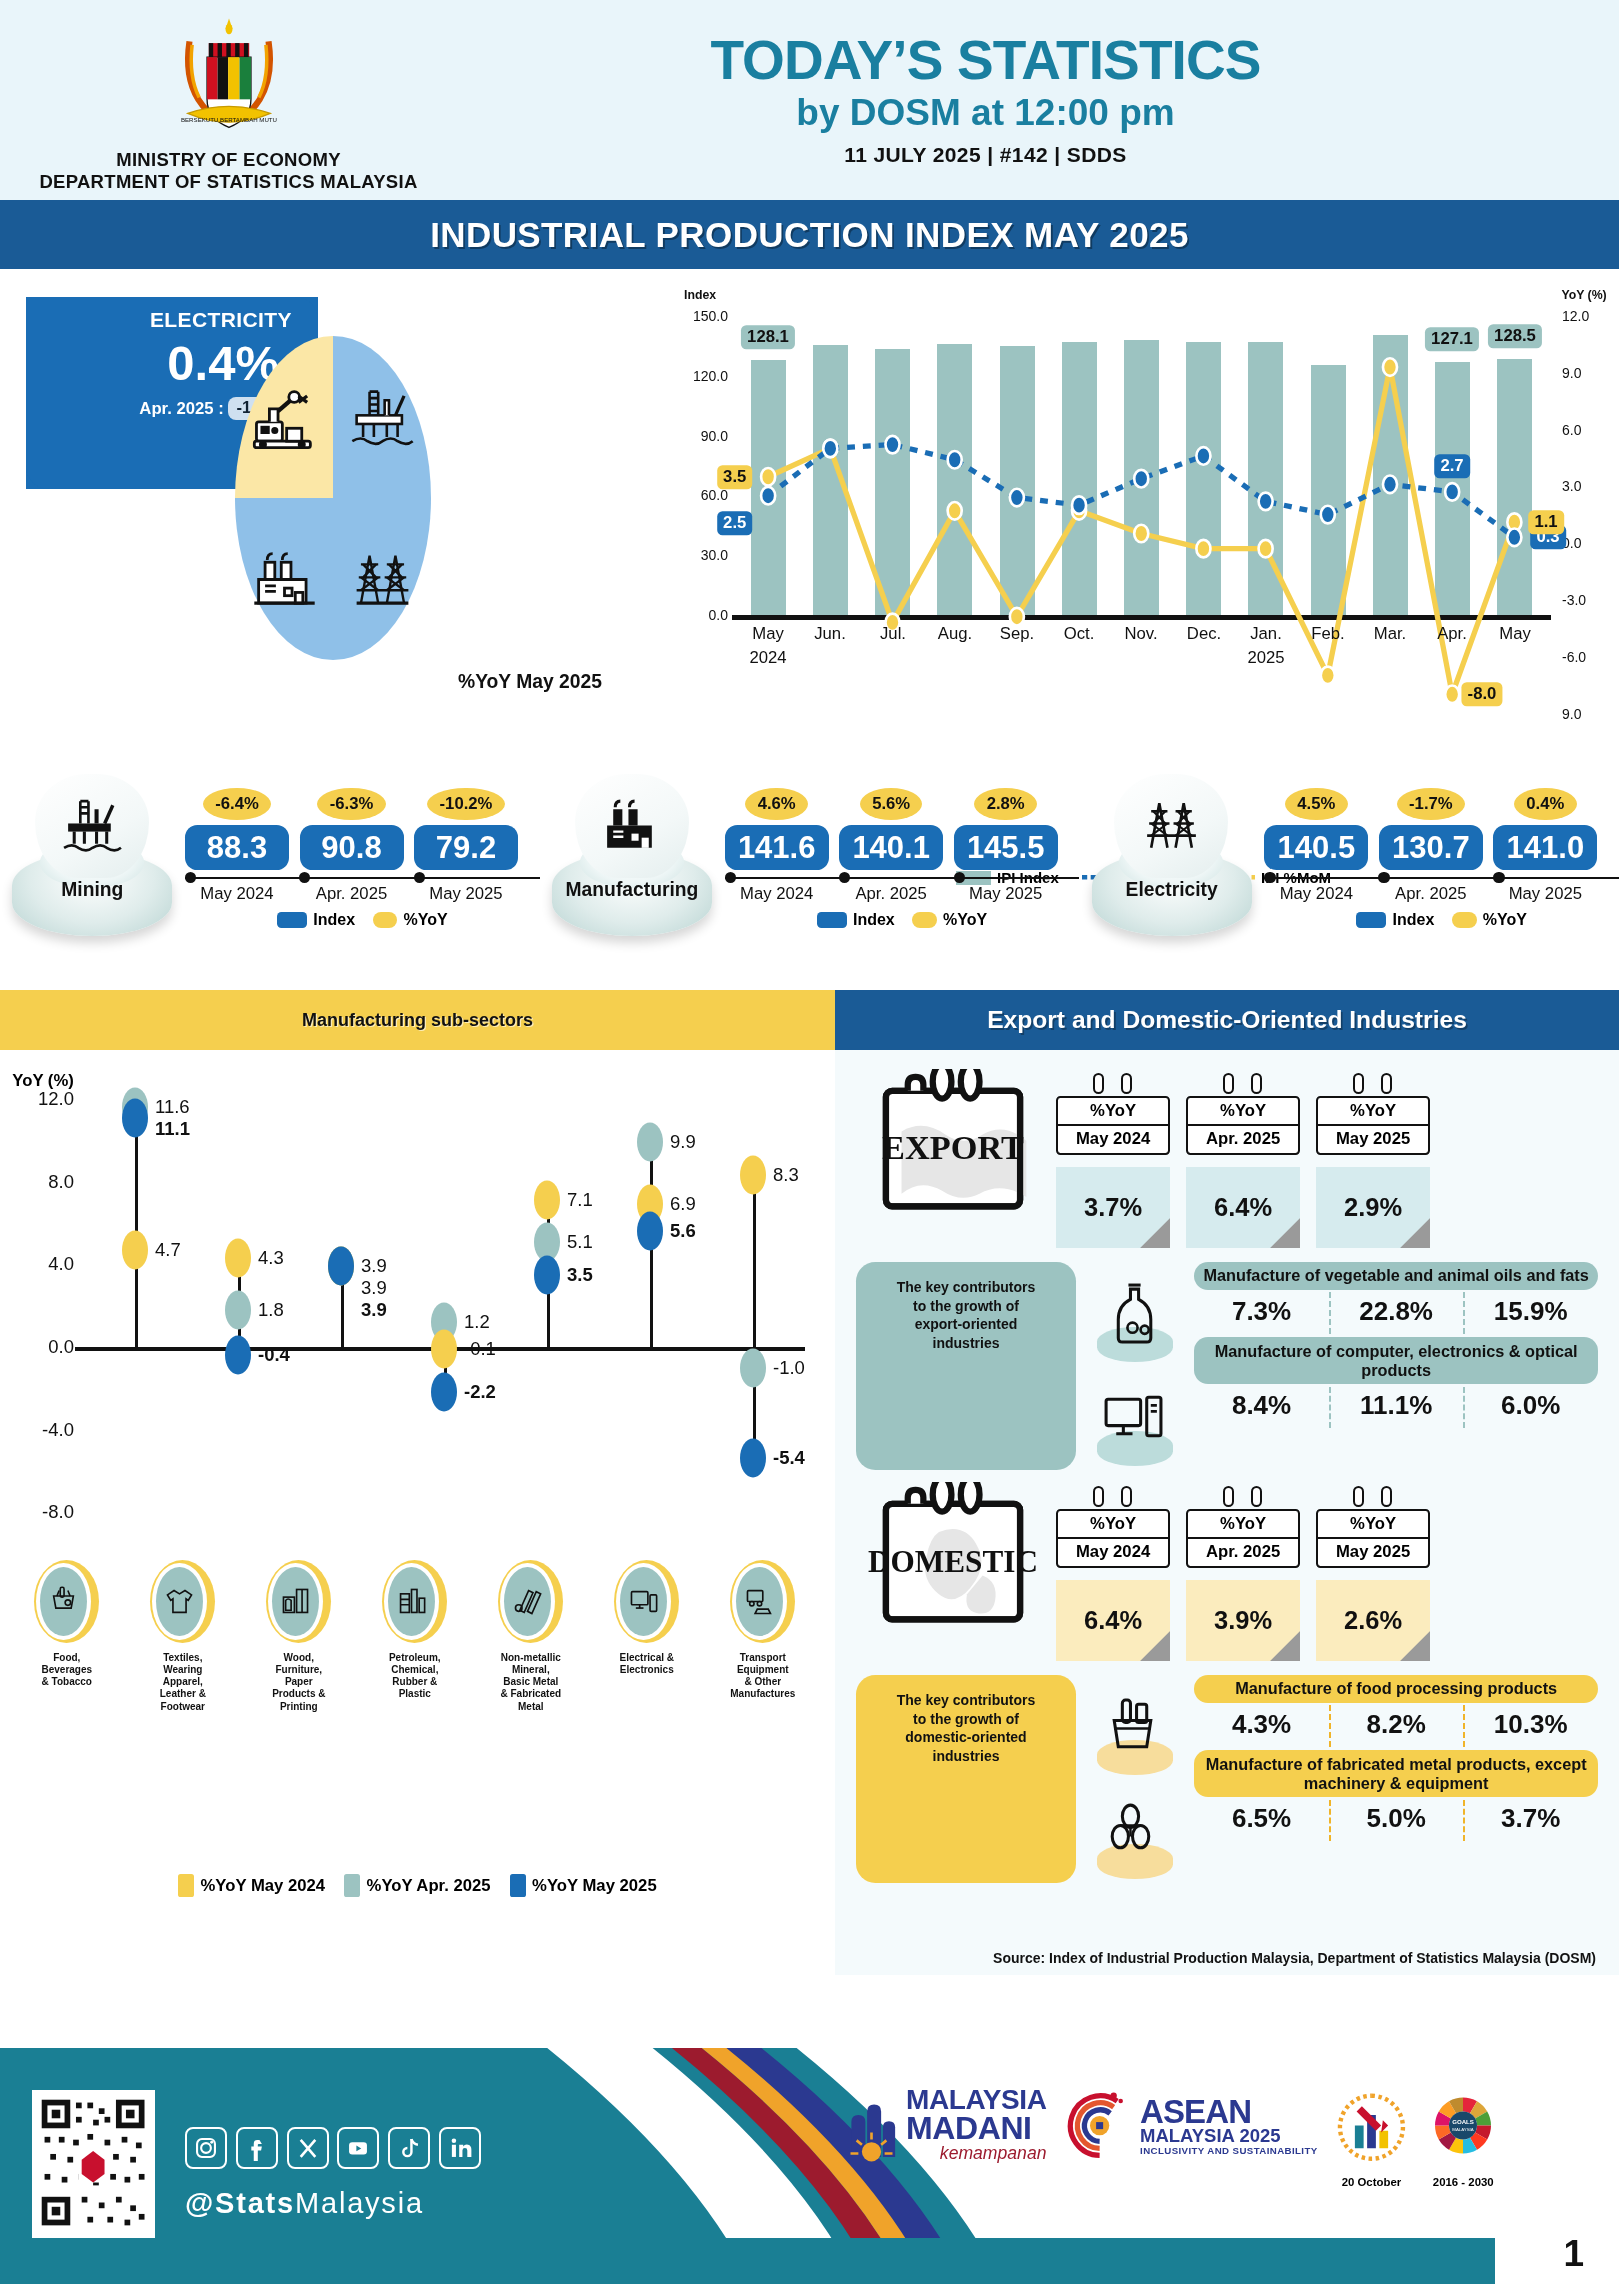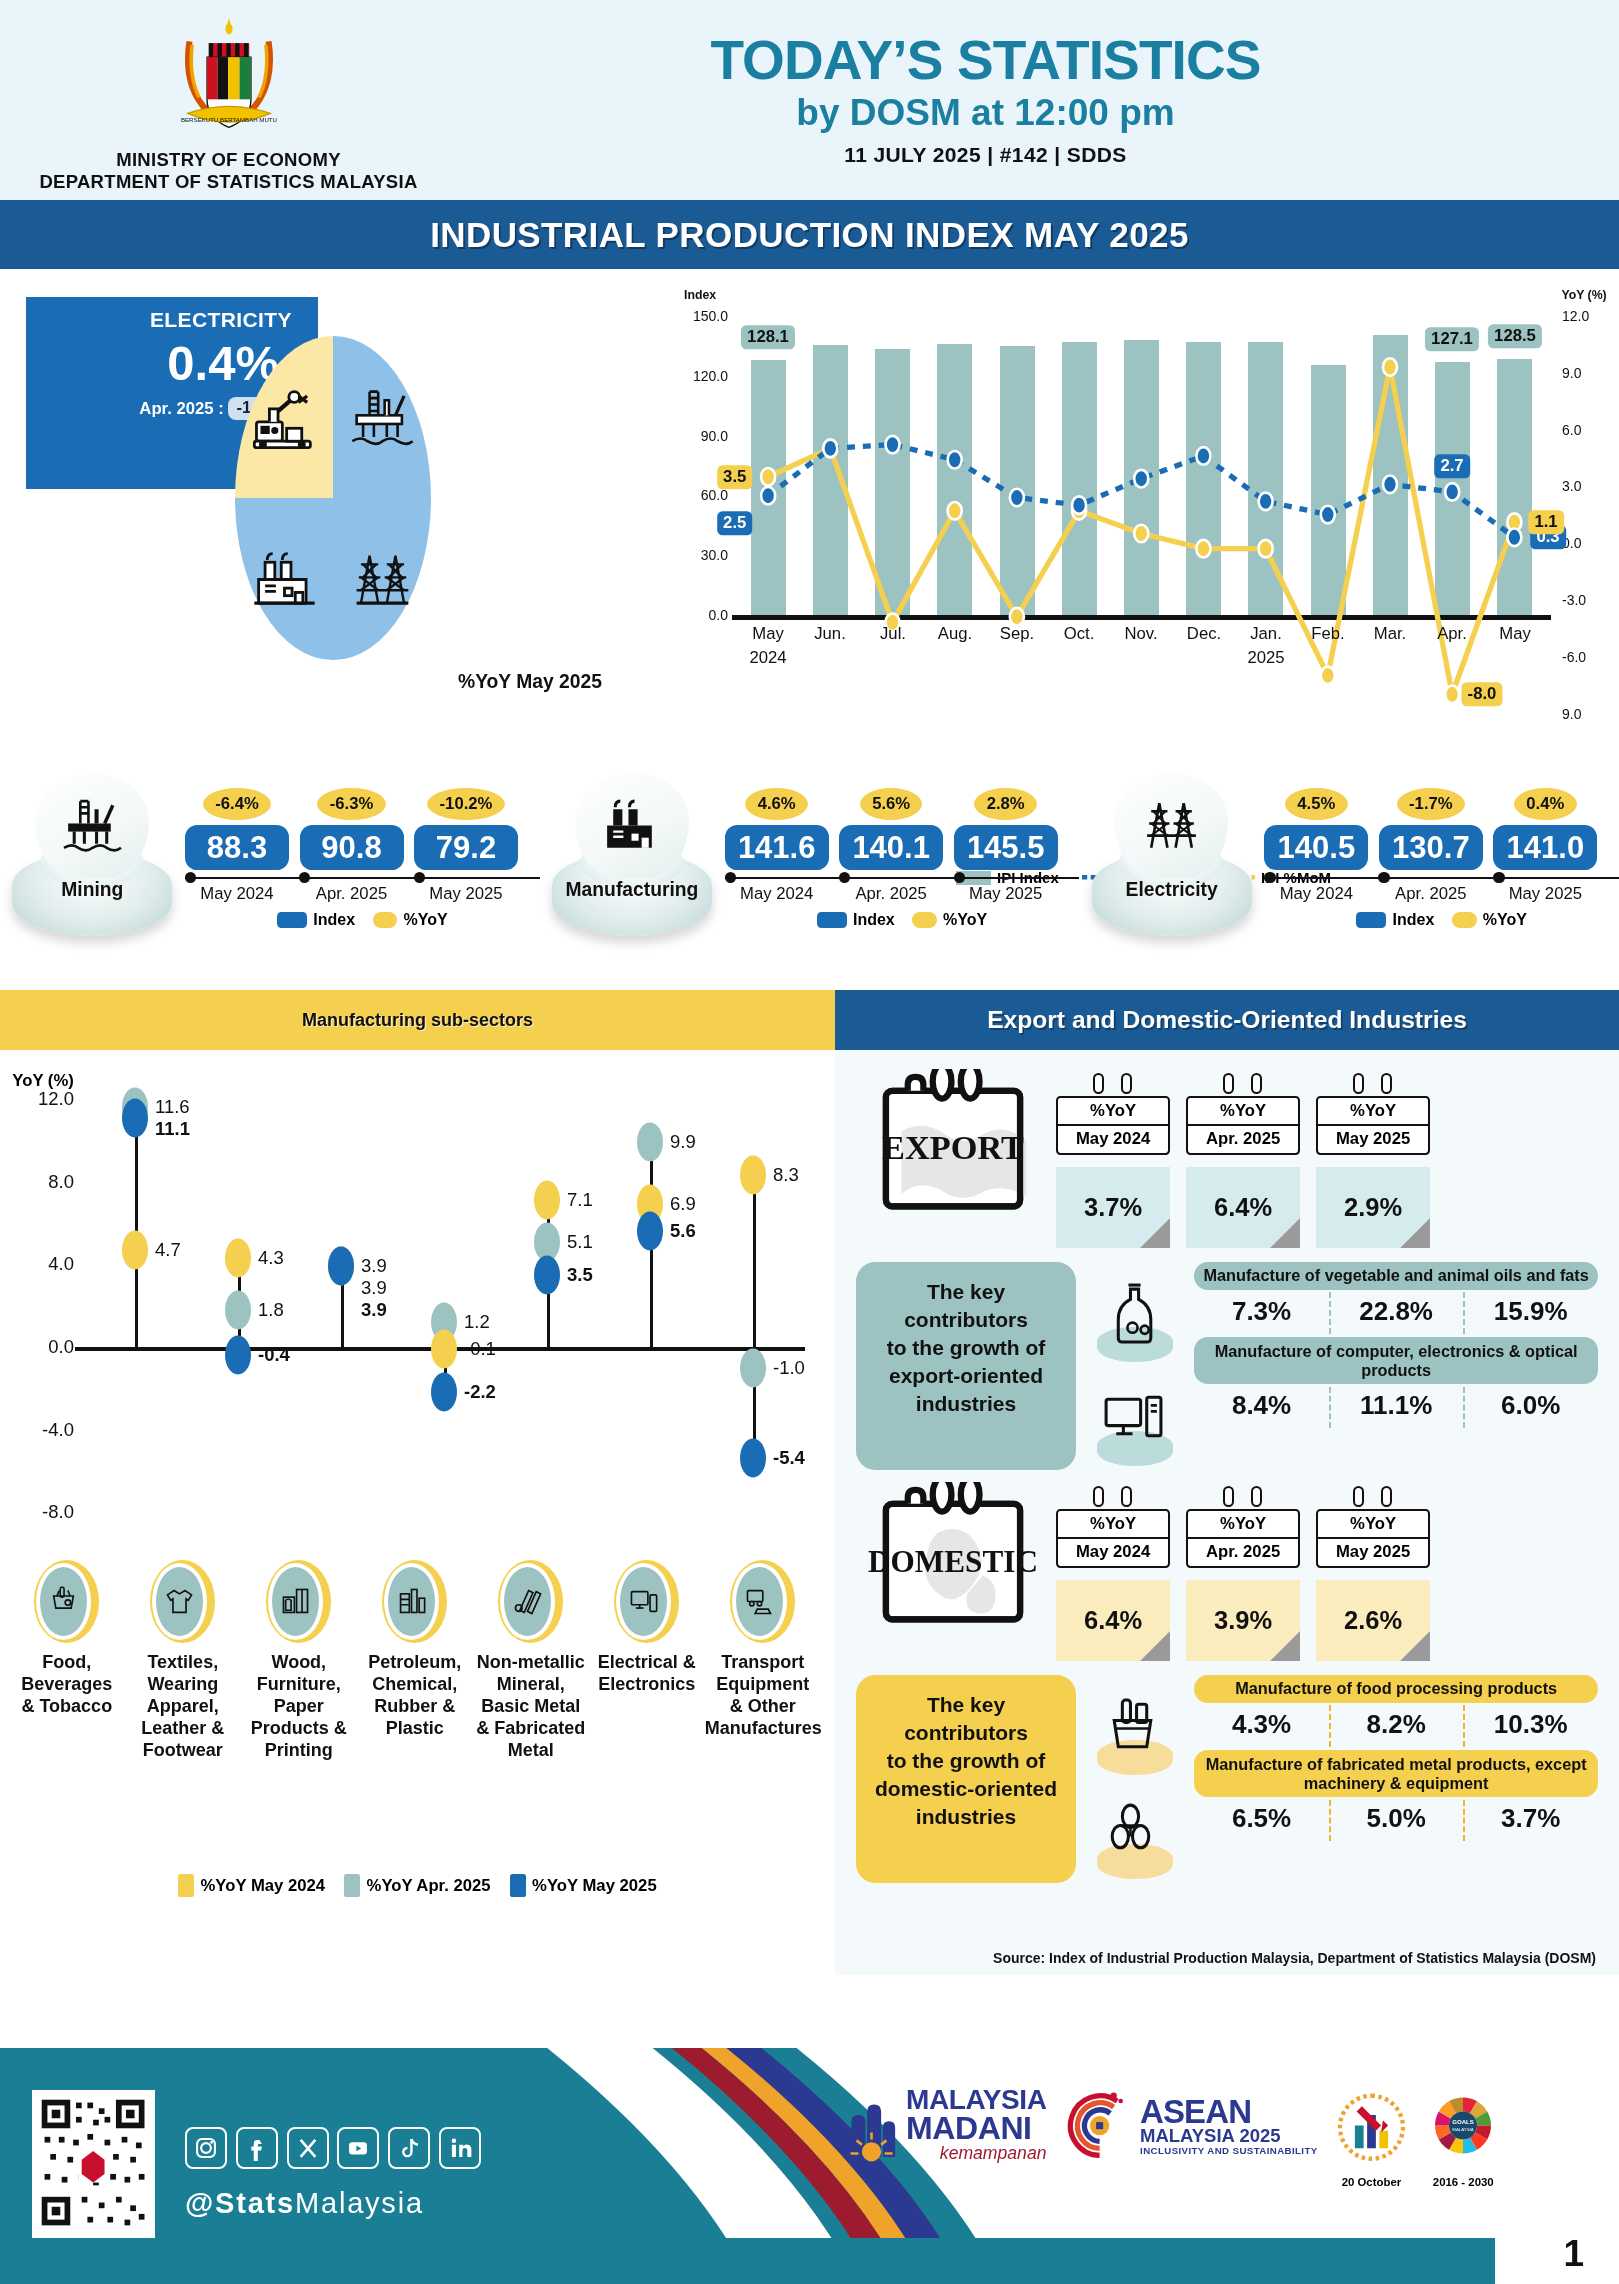--- a/index.html
+++ b/index.html
@@ -123,42 +123,42 @@
   .ss-val.bold { font-weight:800; }
   
   .ss-icons { position:absolute; left:8.8px; top:570px; width:818px; display:flex; }
   .ss-item { width:116px; text-align:center; }
   .ss-ic { width:65px; height:83px; margin:0 auto; position:relative; }
   .ring-y { position:absolute; inset:0; border-radius:50%; background:#f5cf4e; }
   .ring-w { position:absolute; left:1.8px; top:2.6px; right:8px; bottom:2.6px; border-radius:50%; background:#fff; }
   .ring-t { position:absolute; left:6.2px; top:7px; right:12.3px; bottom:7px; border-radius:50%; background:#9cc3c1;
     display:flex; align-items:center; justify-content:center; }
   .ring-t svg { width:35px; height:35px; }
-  .ss-name { font-size:18px; font-weight:700; color:#111; line-height:1.22; margin-top:8.8px; }
+  .ss-name { font-size:10px; font-weight:700; color:#111; line-height:1.22; margin-top:8.8px; }
   .ss-legend { position:absolute; left:0; top:884px; width:835px; display:flex; justify-content:center; gap:19.3px; font-size:16.7px; font-weight:700; }
   .ssl-sw { width:16px; height:23px; border-radius:2.6px; }
   
   .edi { padding:19.3px 21px 0 21px; position:relative; }
   .edi-top { display:flex; align-items:flex-start; }
   .clipboard { width:172px; height:156px; position:relative; margin-left:10.5px; }
   .cal-row { display:flex; gap:16px; margin-left:17.6px; margin-top:12.3px; }
   .cal { width:114px; }
   .cal-top { position:relative; height:14px; }
   .cal-ring { position:absolute; width:11.4px; height:21px; border:2.6px solid #111; border-radius:6.2px; top:-8.8px; background:#fff; }
   .cal-body { border:2.6px solid #111; border-radius:4.4px; background:#fff; }
   .cal-a { text-align:center; font-size:16.7px; font-weight:800; padding:3.5px 0 2.6px; border-bottom:2.6px solid #111; }
   .cal-b { text-align:center; font-size:16.7px; font-weight:800; padding:3.5px 0; }
   .note-row { display:flex; gap:16px; margin-left:17.6px; margin-top:12.3px; }
   .note { width:114px; height:81px; position:relative; }
   .note-in { position:absolute; inset:0; display:flex; align-items:center; justify-content:center;
     font-size:25.5px; font-weight:800; color:#111; }
   .note-fold { position:absolute; right:0; bottom:0; width:30px; height:30px; background:#9a9a9a;
     clip-path:polygon(100% 0,100% 100%,0 100%); }
   .kc-row { display:flex; margin-top:14px; }
-  .kc-box { width:220px; border-radius:19.3px; padding:16px 8.8px; font-size:21px; font-weight:800;
+  .kc-box { width:220px; border-radius:19.3px; padding:16px 8.8px; font-size:14px; font-weight:800;
     text-align:center; line-height:1.34; color:#111; }
   .kc-icons { width:113px; }
   .kc-ic { height:104px; display:flex; align-items:center; justify-content:center; position:relative; }
   .pedestal { position:absolute; bottom:3.5px; left:21px; width:76px; height:35px; border-radius:50%/42%; }
   .kc-ic svg { position:relative; width:65px; height:79px; }
   .kc-table { flex:1; padding-left:5.3px; }
   .kc-bar { border-radius:14px; text-align:center; font-size:16.3px; font-weight:600; color:#111; padding:4.4px 7px; }
   .kc-vals { display:flex; margin:6.2px 0 10.5px; position:relative; }
   .kc-vals div { flex:1; text-align:center; font-size:26px; font-weight:800; color:#111; }
   .kc-sep { position:absolute; top:-3.5px; bottom:-7px; width:0; border-left:2.6px dashed #9cc3c1; }

